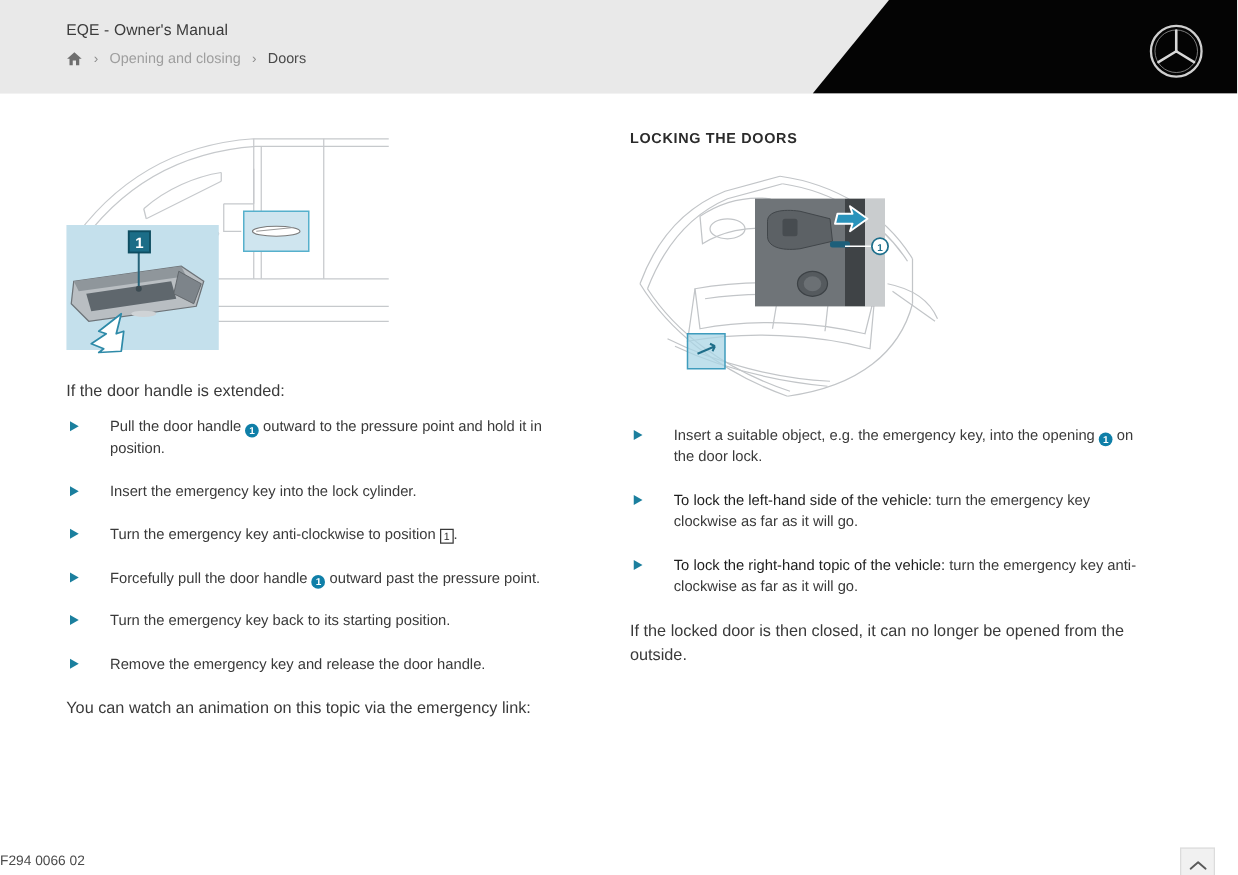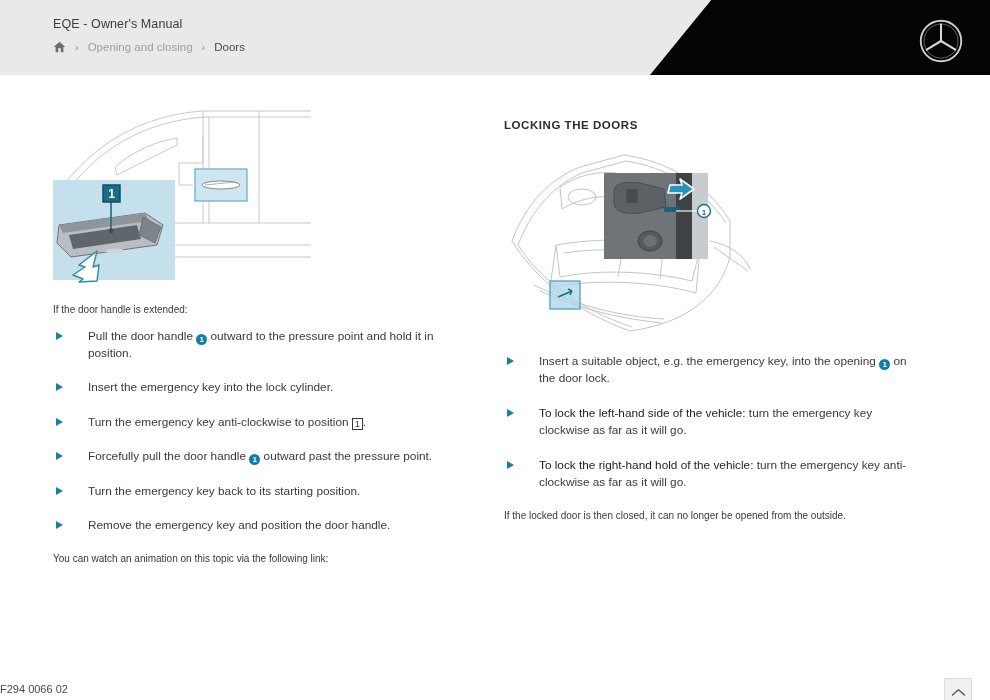--- a/index.html
+++ b/index.html
@@ -33,30 +33,30 @@
     margin-top: 10px;
   }
   .crumb { font-size: 11.5px; color: #4a4a4a; }
   .crumb.muted { color: #9e9e9e; }
   .chev { font-size: 11px; color: #8c8c8c; line-height: 1; }
   .home-icon { display: block; }
 
   
   .page { position: relative; width: 990px; height: 625px; background: #fff; }
   .col-left  { position: absolute; left: 53px;  top: 30px; width: 400px; }
-  .col-right { position: absolute; left: 504px; top: 44px; width: 420px; }
+  .col-right { position: absolute; left: 504px; top: 30px; width: 420px; }
 
   .section-head {
     font-size: 11.5px; font-weight: bold; color: #2b2b2b;
     letter-spacing: .55px; margin-bottom: 14px;
   }
 
   .fig { margin-bottom: 14px; }
   .para {
-    font-size: 10px; color: #3a3a3a; line-height: 1.45;
+    font-size: 13px; color: #3a3a3a; line-height: 1.45;
     margin: 6px 0 10px 0;
   }
   .para-tight { margin-top: 10px; }
 
   ul.steps { list-style: none; }
   ul.steps li {
     position: relative;
     padding-left: 35px;
     font-size: 11.8px; color: #3a3a3a; line-height: 1.48;
     margin-bottom: 17px;
@@ -201,25 +201,25 @@
       <li>
         <span class="tri"></span>
         Forcefully pull the door handle <span class="cnum">1</span> outward past the pressure point.
       </li>
       <li>
         <span class="tri"></span>
         <span>Turn the emergency key back to its starting position.</span>
       </li>
       <li>
         <span class="tri"></span>
-        <span>Remove the emergency key and position the door handle.</span>
+        <span>Remove the emergency key and release the door handle.</span>
       </li>
     </ul>
 
-    <div class="para para-tight">You can watch an animation on this topic via the following link:</div>
+    <div class="para para-tight">You can watch an animation on this topic via the emergency link:</div>
   </div>
 
   <div class="col-right">
 
     <div class="section-head">LOCKING THE DOORS</div>
 
     <div class="fig">
       <svg width="420" height="190" viewBox="0 0 420 190">
         <g fill="none" stroke="#c2c5c8" stroke-width="1">
           <path d="M8 96 C22 58 46 34 76 22 L120 10"></path>
@@ -271,21 +271,21 @@
         <span class="tri"></span>
         Insert a suitable object, e.g. the emergency key, into the opening <span class="cnum">1</span> on the door lock.
       </li>
       <li>
         <span class="tri"></span>
         <span class="b">To lock the left-hand side of the vehicle:</span>
         turn the emergency key clockwise as far as it will go.
       </li>
       <li>
         <span class="tri"></span>
-        <span class="b">To lock the right-hand hold of the vehicle:</span>
+        <span class="b">To lock the right-hand topic of the vehicle:</span>
         turn the emergency key anti-clockwise as far as it will go.
       </li>
     </ul>
 
     <div class="para para-tight">If the locked door is then closed, it can no longer be opened from the outside.</div>
   </div>
 
   <div class="figcaption">F294 0066 02</div>
 
   <div class="fab fab-top">

